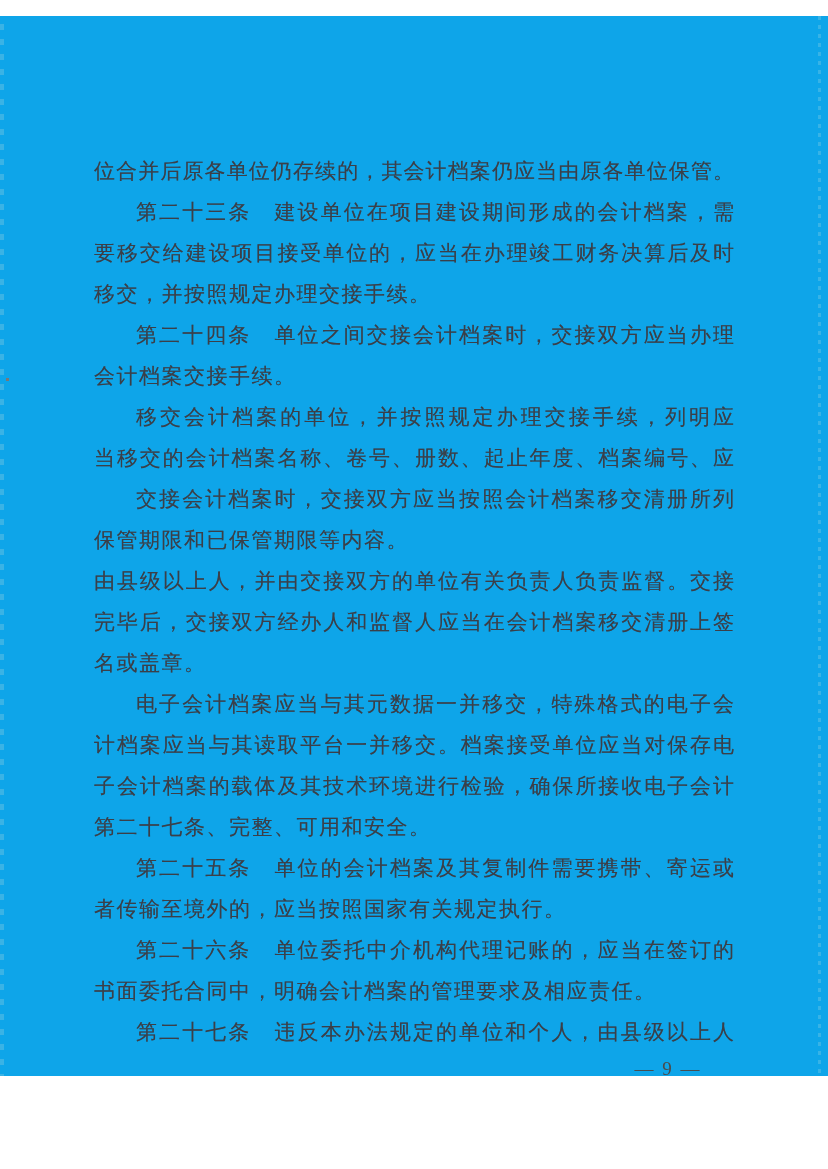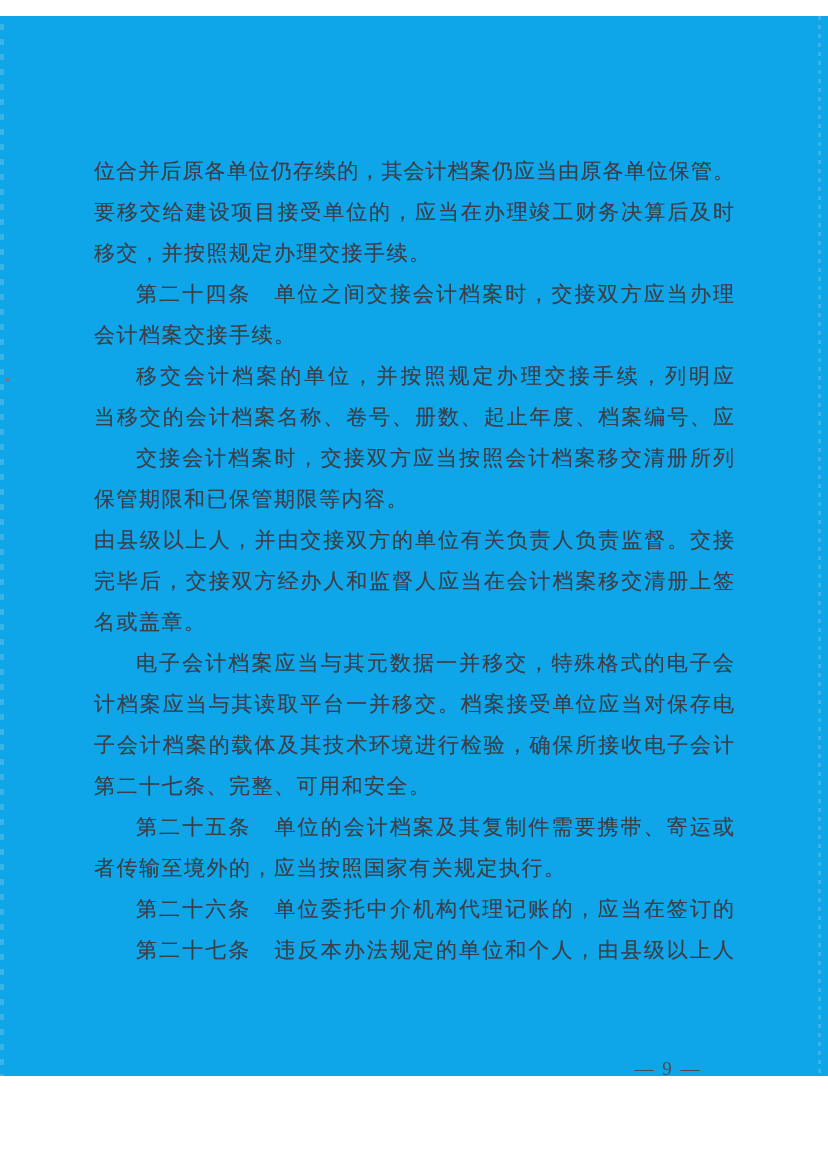--- a/index.html
+++ b/index.html
@@ -94,36 +94,38 @@
 
 <div class="page">
 
   <div class="edge-left"></div>
   <div class="edge-right"></div>
   <div class="smudge"></div>
   <div class="speck"></div>
 
   <div class="text-block">
     <div class="line j">位合并后原各单位仍存续的，其会计档案仍应当由原各单位保管。</div>
+    <div class="line j ind">第二十三条　建设单位在项目建设期间形成的会计档案，需</div>
     <div class="line j">要移交给建设项目接受单位的，应当在办理竣工财务决算后及时</div>
     <div class="line e">移交，并按照规定办理交接手续。</div>
     <div class="line j ind">第二十四条　单位之间交接会计档案时，交接双方应当办理</div>
     <div class="line e">会计档案交接手续。</div>
     <div class="line j ind">移交会计档案的单位，并按照规定办理交接手续，列明应</div>
     <div class="line j">当移交的会计档案名称、卷号、册数、起止年度、档案编号、应</div>
     <div class="line j ind">交接会计档案时，交接双方应当按照会计档案移交清册所列</div>
     <div class="line e">保管期限和已保管期限等内容。</div>
     <div class="line j">由县级以上人，并由交接双方的单位有关负责人负责监督。交接</div>
     <div class="line j">完毕后，交接双方经办人和监督人应当在会计档案移交清册上签</div>
     <div class="line e">名或盖章。</div>
     <div class="line j ind">电子会计档案应当与其元数据一并移交，特殊格式的电子会</div>
     <div class="line j">计档案应当与其读取平台一并移交。档案接受单位应当对保存电</div>
     <div class="line j">子会计档案的载体及其技术环境进行检验，确保所接收电子会计</div>
     <div class="line e">第二十七条、完整、可用和安全。</div>
     <div class="line j ind">第二十五条　单位的会计档案及其复制件需要携带、寄运或</div>
     <div class="line e">者传输至境外的，应当按照国家有关规定执行。</div>
     <div class="line j ind">第二十六条　单位委托中介机构代理记账的，应当在签订的</div>
+    <div class="line e">书面委托合同中，明确会计档案的管理要求及相应责任。</div>
     <div class="line j ind">第二十七条　违反本办法规定的单位和个人，由县级以上人</div>
   </div>
 
   <div class="page-num">— 9 —</div>
 
 </div>
 
 </body></html>

